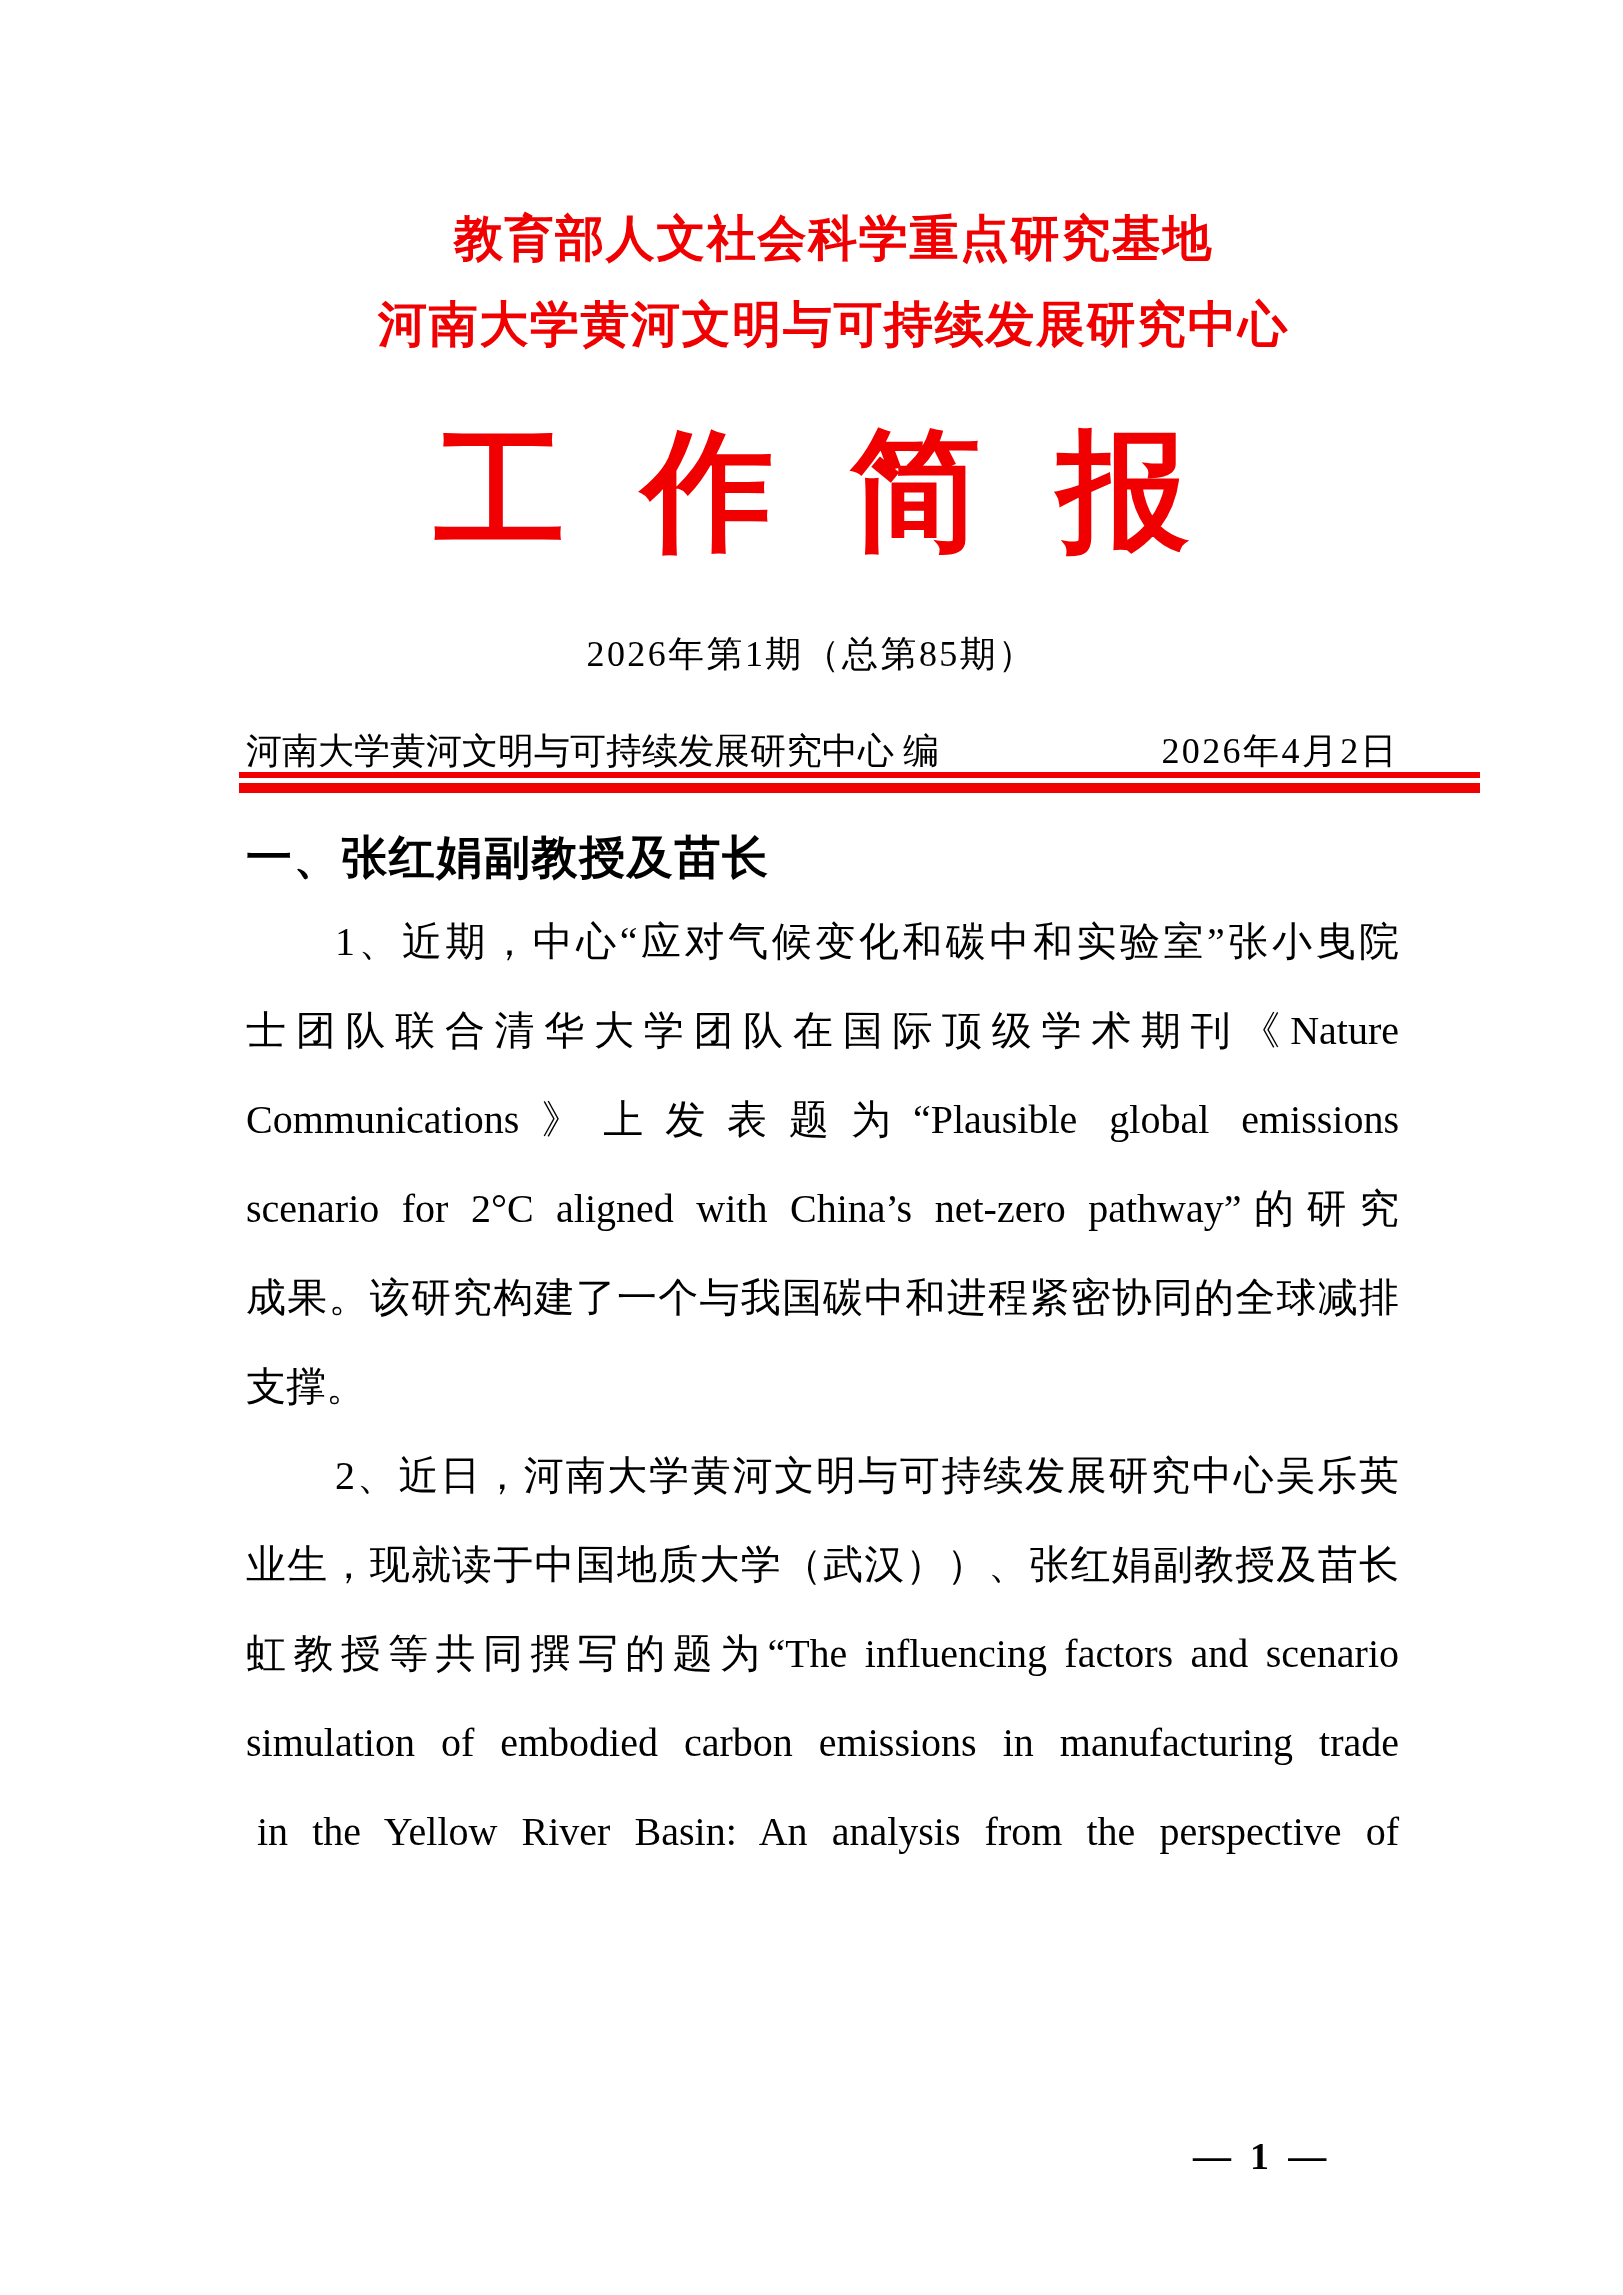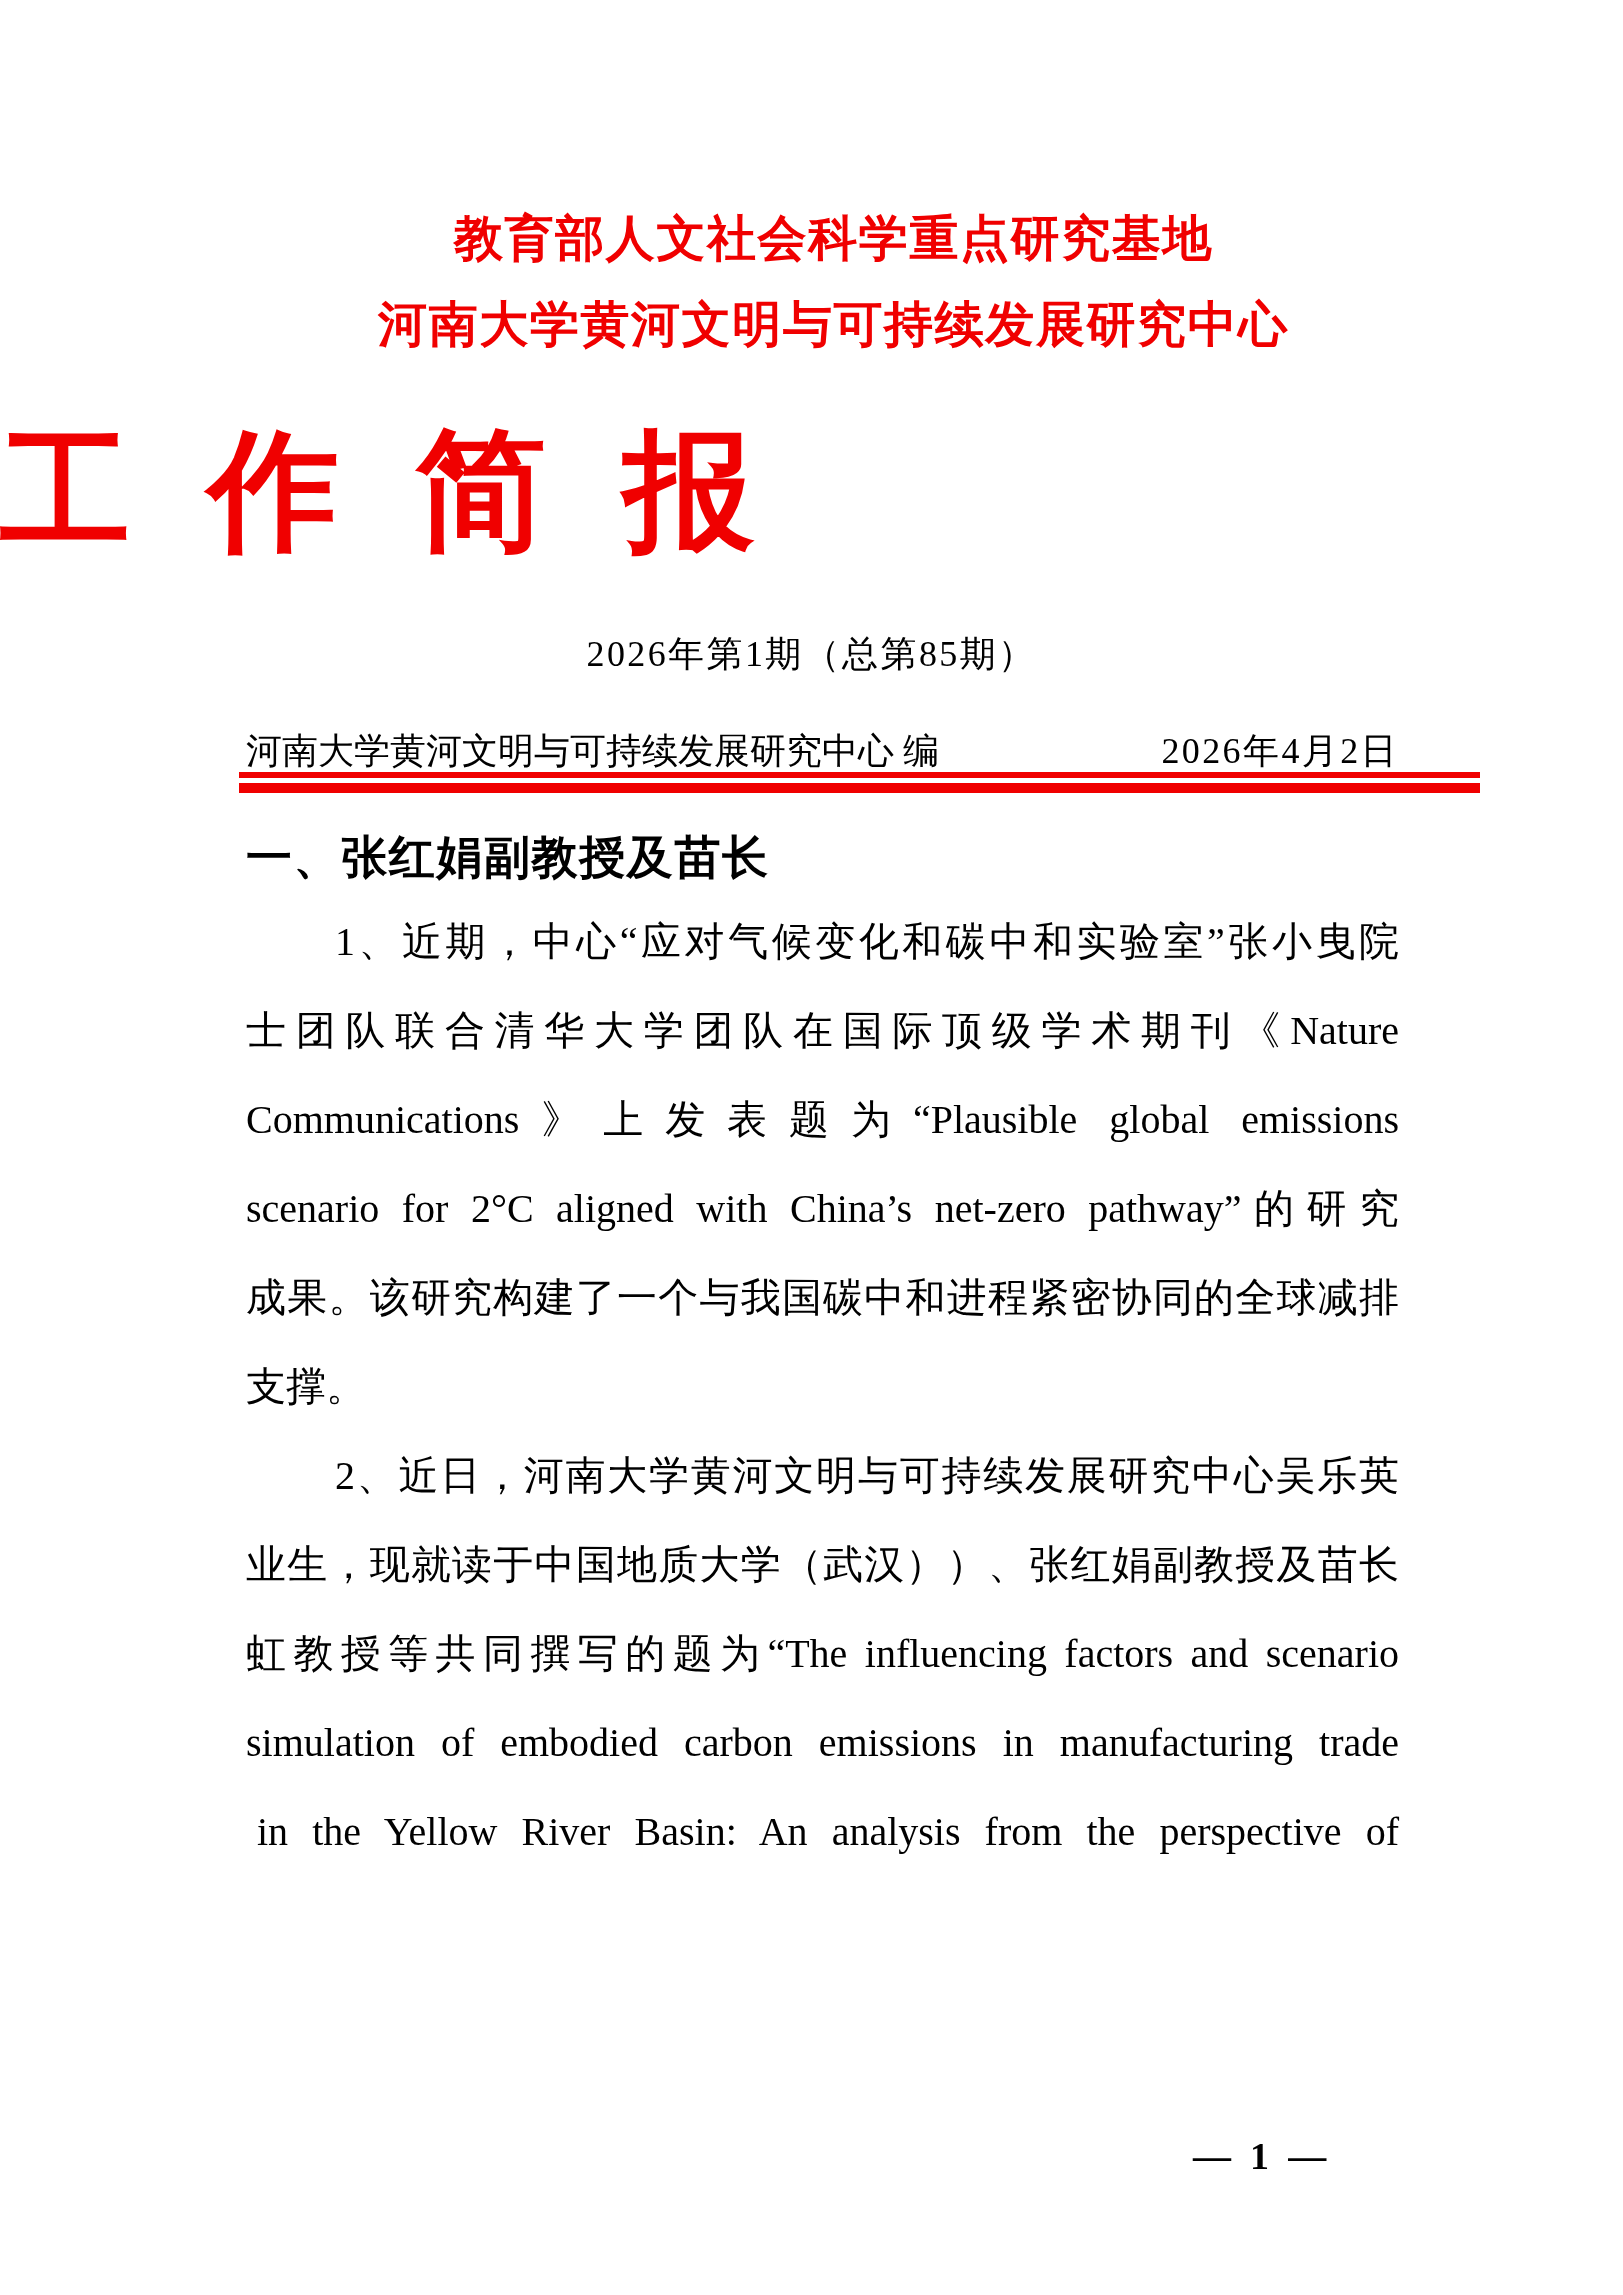--- a/index.html
+++ b/index.html
@@ -22,20 +22,21 @@
     font-size:49px;
     line-height:49px;
     letter-spacing:1.6px;
     padding-left:22px;
   }
   .masthead-line.l1{top:214px;}
   .masthead-line.l2{top:300px;}
   .big-title{
     position:absolute;
     top:424px; left:0; width:1623px;
+    text-align:center;
     color:var(--accent,#f00000);
     font-weight:bold;
     font-size:131px;
     line-height:135px;
     word-spacing:44px;
   }
   .issue-line{
     position:absolute;
     top:634px; left:0; width:1623px;
     text-align:center;

